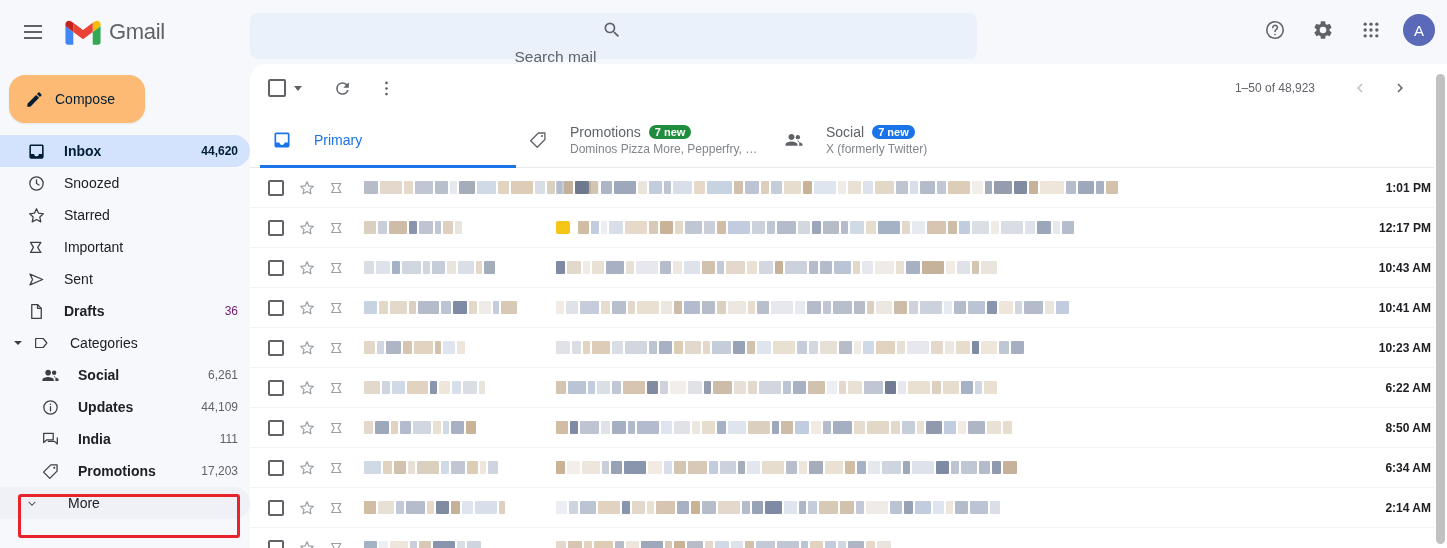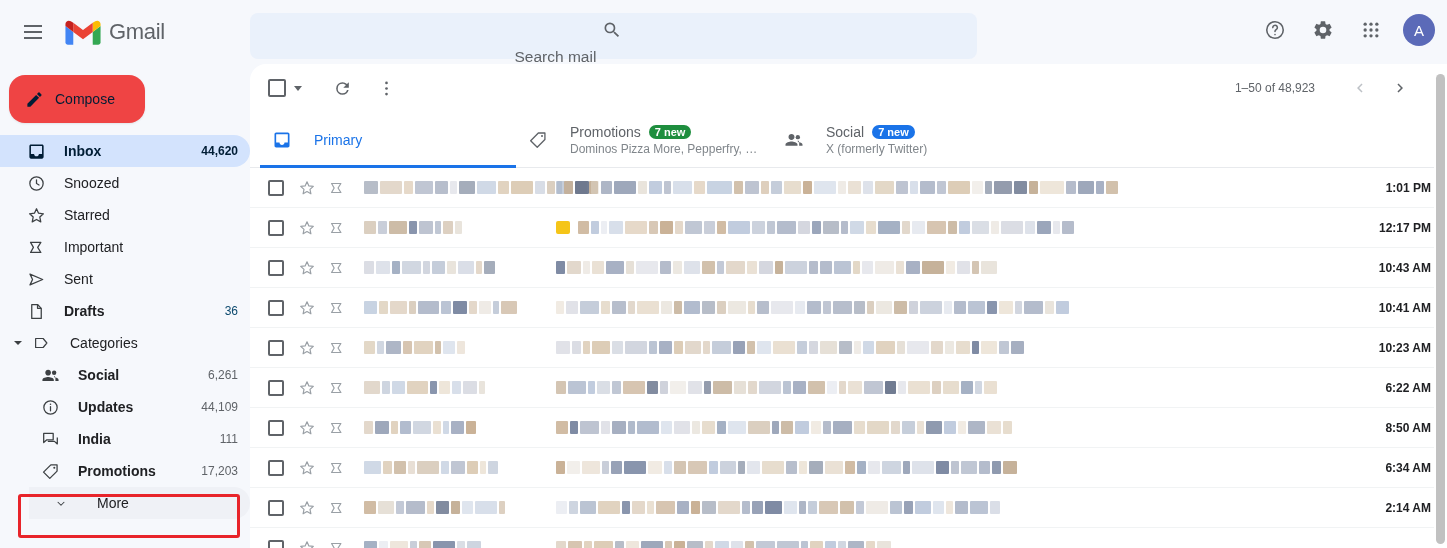--- a/index.html
+++ b/index.html
@@ -86,21 +86,21 @@
   
   .sidebar {
     position: absolute; left: 0; top: 64px;
     width: 250px; height: 484px;
     background: #f6f8fc;
     overflow: hidden;
   }
   .compose {
     margin: 11px 0 0 9px;
     width: 136px; height: 48px;
-    background: #ef4444; border-radius: 16px;
+    background: #fdba74; border-radius: 16px;
     display: flex; align-items: center; cursor: pointer;
     box-shadow: 0 1px 2px rgba(60,64,67,.1);
   }
   .compose .pencil { margin-left: 16px; display: flex; }
   .compose-label {
     margin-left: 11px; font-size: 14px; color: #001d35; font-weight: 500;
   }
 
   .navlist { margin-top: 12px; }
   .navitem {
@@ -116,42 +116,41 @@
   .navitem .nlabel {
     margin-left: 18px; font-size: 14px; color: #202124; flex: 1 1 auto;
     white-space: nowrap; overflow: hidden;
   }
   .navitem.active .nlabel { font-weight: 700; color: #001d35; }
   .navitem .ncount {
     font-size: 12px; color: #202124; font-weight: 400; flex: 0 0 auto;
   }
   .navitem.active .ncount { font-weight: 700; color: #001d35; }
   .navitem.bold .nlabel { font-weight: 700; }
-  .navitem.bold .ncount { color: #0c4a6e; }
+  .navitem.bold .ncount { color: #701a75; }
   .catrow {
     height: 32px; display: flex; align-items: center; cursor: pointer;
     border-radius: 0 16px 16px 0; padding-right: 12px;
   }
   .caret {
     width: 12px; margin-left: 12px; display: flex; align-items: center;
     justify-content: center; flex: 0 0 auto;
   }
   .catrow .nicon { width: 20px; height: 20px; margin-left: 8px;
     display: flex; align-items: center; justify-content: center; flex: 0 0 auto; }
   .catrow .nlabel { margin-left: 18px; font-size: 14px; color: #202124; }
 
   .subitem .nicon { margin-left: 40px; }
   .subitem .nlabel { font-weight: 700; }
   .subitem .ncount { color: #5f6368; font-size: 12px; }
 
   .moreitem {
     height: 32px; display: flex; align-items: center; cursor: pointer;
     border-radius: 0 16px 16px 0; background: #eff1f6;
     padding-right: 12px;
-    margin-left: 29px;
   }
   .moreitem .caret { width: 12px; margin-left: 26px; }
   .moreitem .nlabel { margin-left: 30px; font-size: 14px; color: #202124; }
 
   .redbox {
     position: absolute; left: 18px; top: 494px;
     width: 222px; height: 44px;
     border: 3px solid #e8242a; border-radius: 3px;
     pointer-events: none; z-index: 40;
   }

